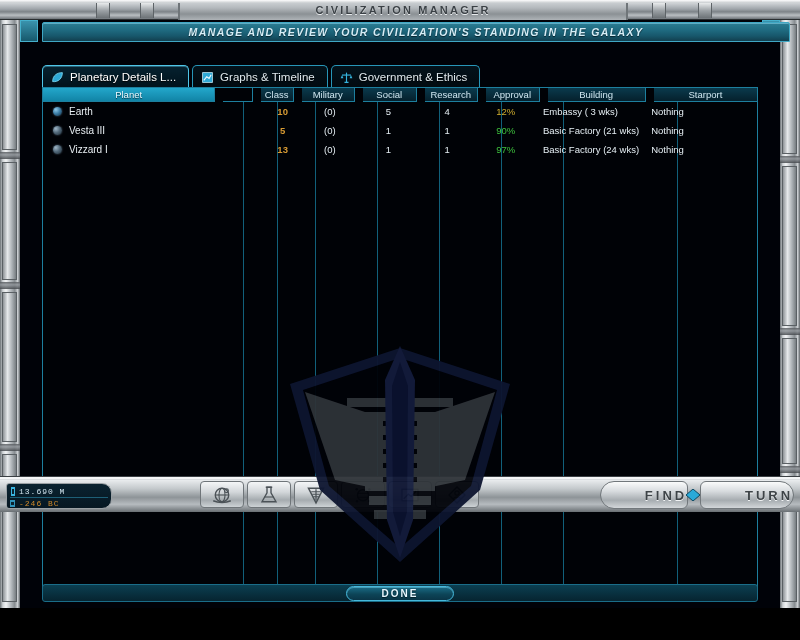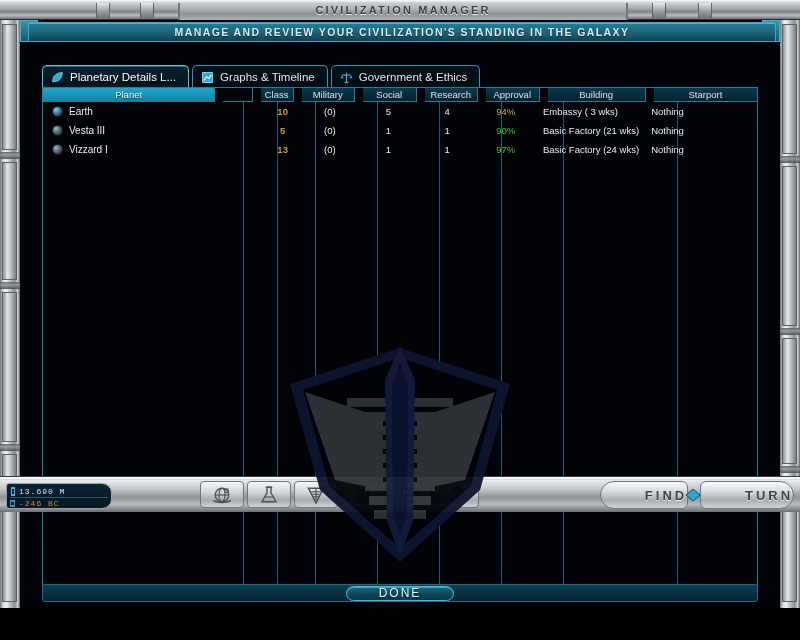--- a/index.html
+++ b/index.html
@@ -71,26 +71,27 @@
   }
 
   
   .panel{
     position:absolute; left:20px; top:20px; width:760px; height:588px;
     background:#000208;
   }
 
   
   .banner{
-    position:absolute; left:8px; top:2px; width:748px; height:20px;
+    position:absolute; left:22px; top:2px; width:748px; height:20px;
     background:linear-gradient(180deg,#2b7d93 0%,#1f6a80 40%,#17576b 72%,#123f4f 100%);
     border:1px solid #3fa7c4;
     border-radius:2px 2px 0 0;
     display:flex; align-items:center; justify-content:center;
     box-shadow:inset 0 1px 0 rgba(160,230,255,.45);
+    font-style:italic;
   }
   .banner-text{
     font-size:10.5px; letter-spacing:1.4px; font-weight:bold;
     color:#d6eef7; text-shadow:0 1px 1px #06222c;
     font-variant:small-caps; text-transform:uppercase;
   }
   
   .banner-ear{
     position:absolute; top:0; width:18px; height:22px;
     background:linear-gradient(180deg,#3a93ad,#16586c);
@@ -198,21 +199,21 @@
   }
   .done-btn{
     width:108px; height:15px; border-radius:8px;
     background:linear-gradient(180deg,#1a6c86 0%,#0d4558 55%,#0a3547 100%);
     border:1px solid #46b9dc;
     display:flex; align-items:center; justify-content:center;
     cursor:pointer;
     box-shadow:inset 0 1px 0 rgba(140,230,255,.4);
   }
   .done-btn span{
-    font-size:12px; letter-spacing:2px; font-weight:normal; color:#e8f7ff;
+    font-size:10px; letter-spacing:2px; font-weight:bold; color:#e8f7ff;
     font-variant:small-caps; text-transform:uppercase;
     text-shadow:0 1px 1px #031e28;
   }
 
   
   .res-box{
     position:absolute; left:6px; top:6px; width:106px; height:26px;
     background:linear-gradient(180deg,#0a2330,#061722);
     border:1px solid #9aa0a4; border-radius:3px 10px 10px 3px;
     padding:2px 3px;
@@ -373,21 +374,21 @@
             <div class="row">
               <div class="cell planet-cell" style="width: 200px;">
                 <div class="planet-dot earth"></div>
                 <span class="planet-name">Earth</span>
               </div>
               <div class="cell" style="width: 34px;"></div>
               <div class="cell c-center cls" style="width: 38px;">10</div>
               <div class="cell c-center" style="width: 62px;">(0)</div>
               <div class="cell c-center" style="width: 62px;">5</div>
               <div class="cell c-center" style="width: 62px;">4</div>
-              <div class="cell c-center appr low" style="width: 62px;">94%</div>
+              <div class="cell c-center appr low" style="width: 62px;">12%</div>
               <div class="cell c-left" style="width: 114px;">Embassy ( 3 wks)</div>
               <div class="cell c-left" style="width: 120px;">Nothing</div>
             </div>
             <div class="row">
               <div class="cell planet-cell" style="width: 200px;">
                 <div class="planet-dot"></div>
                 <span class="planet-name">Vesta III</span>
               </div>
               <div class="cell" style="width: 34px;"></div>
               <div class="cell c-center cls" style="width: 38px;">5</div>

